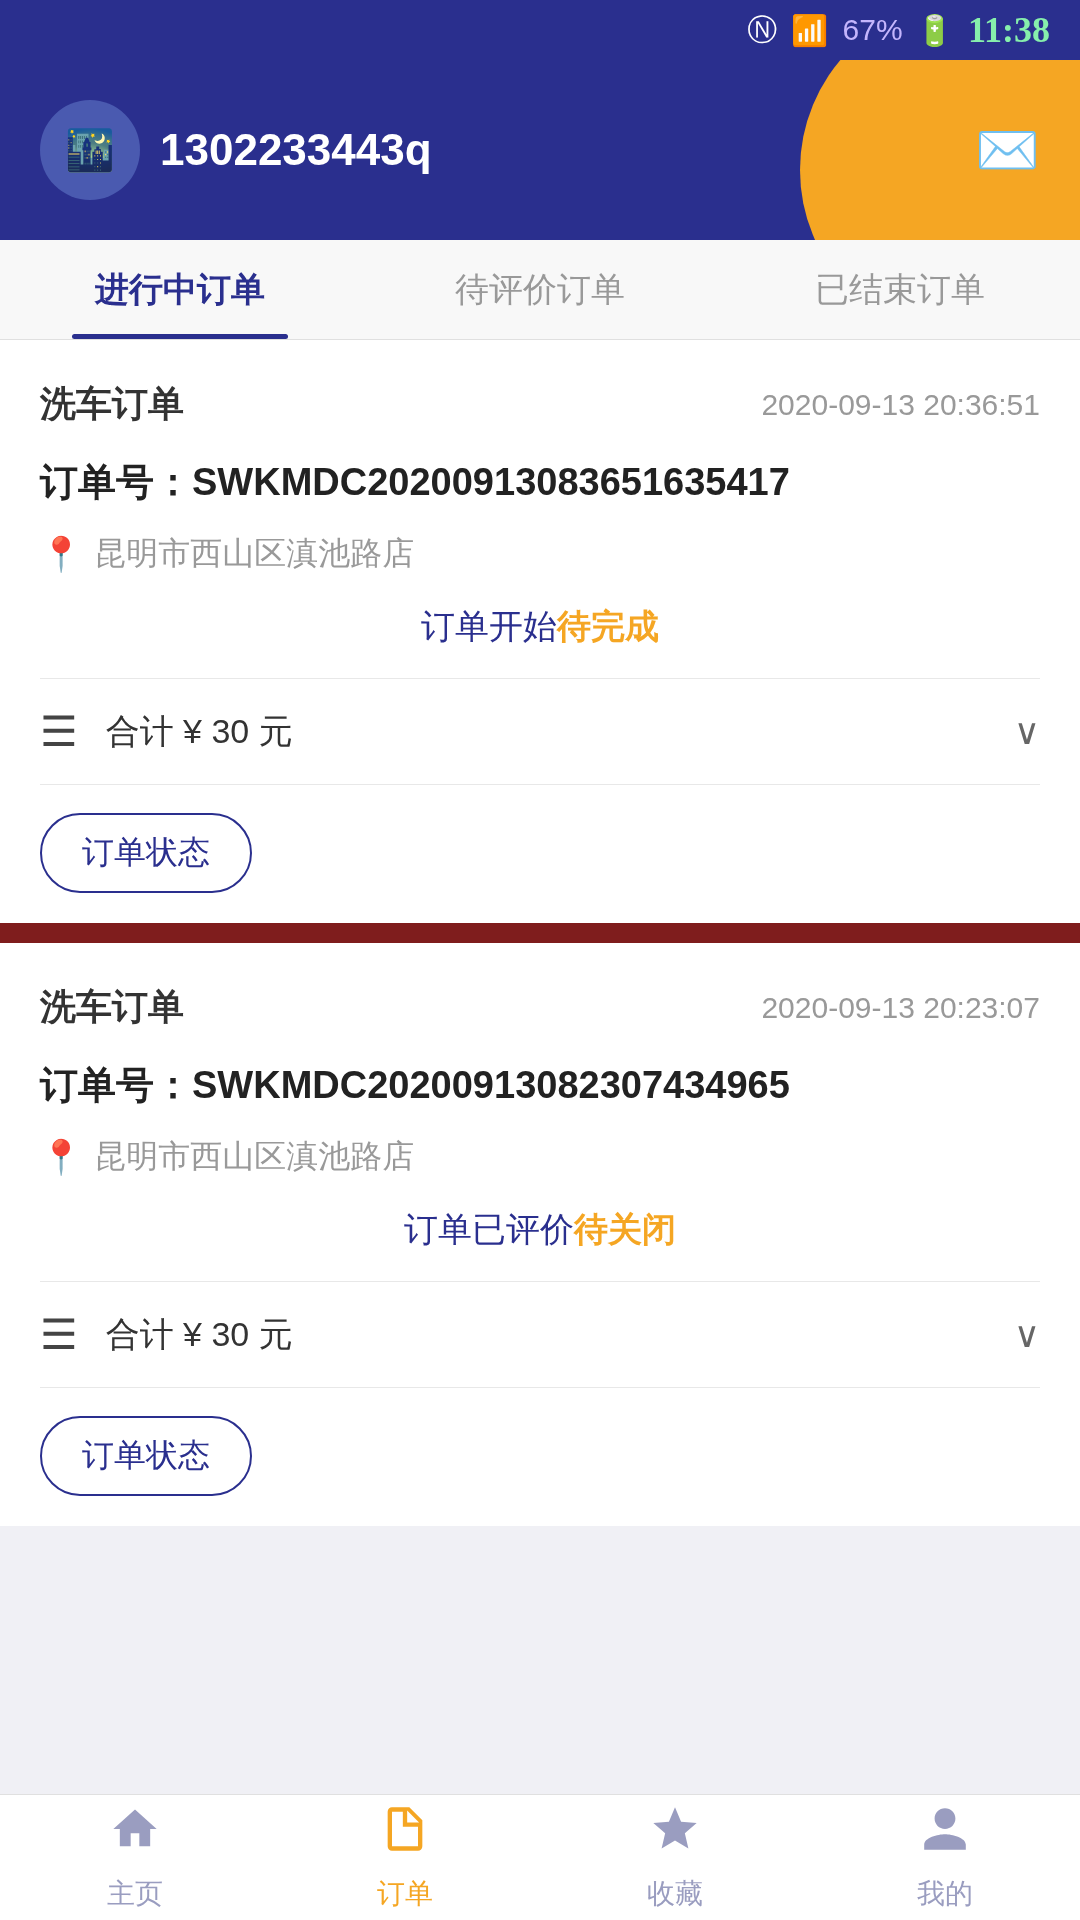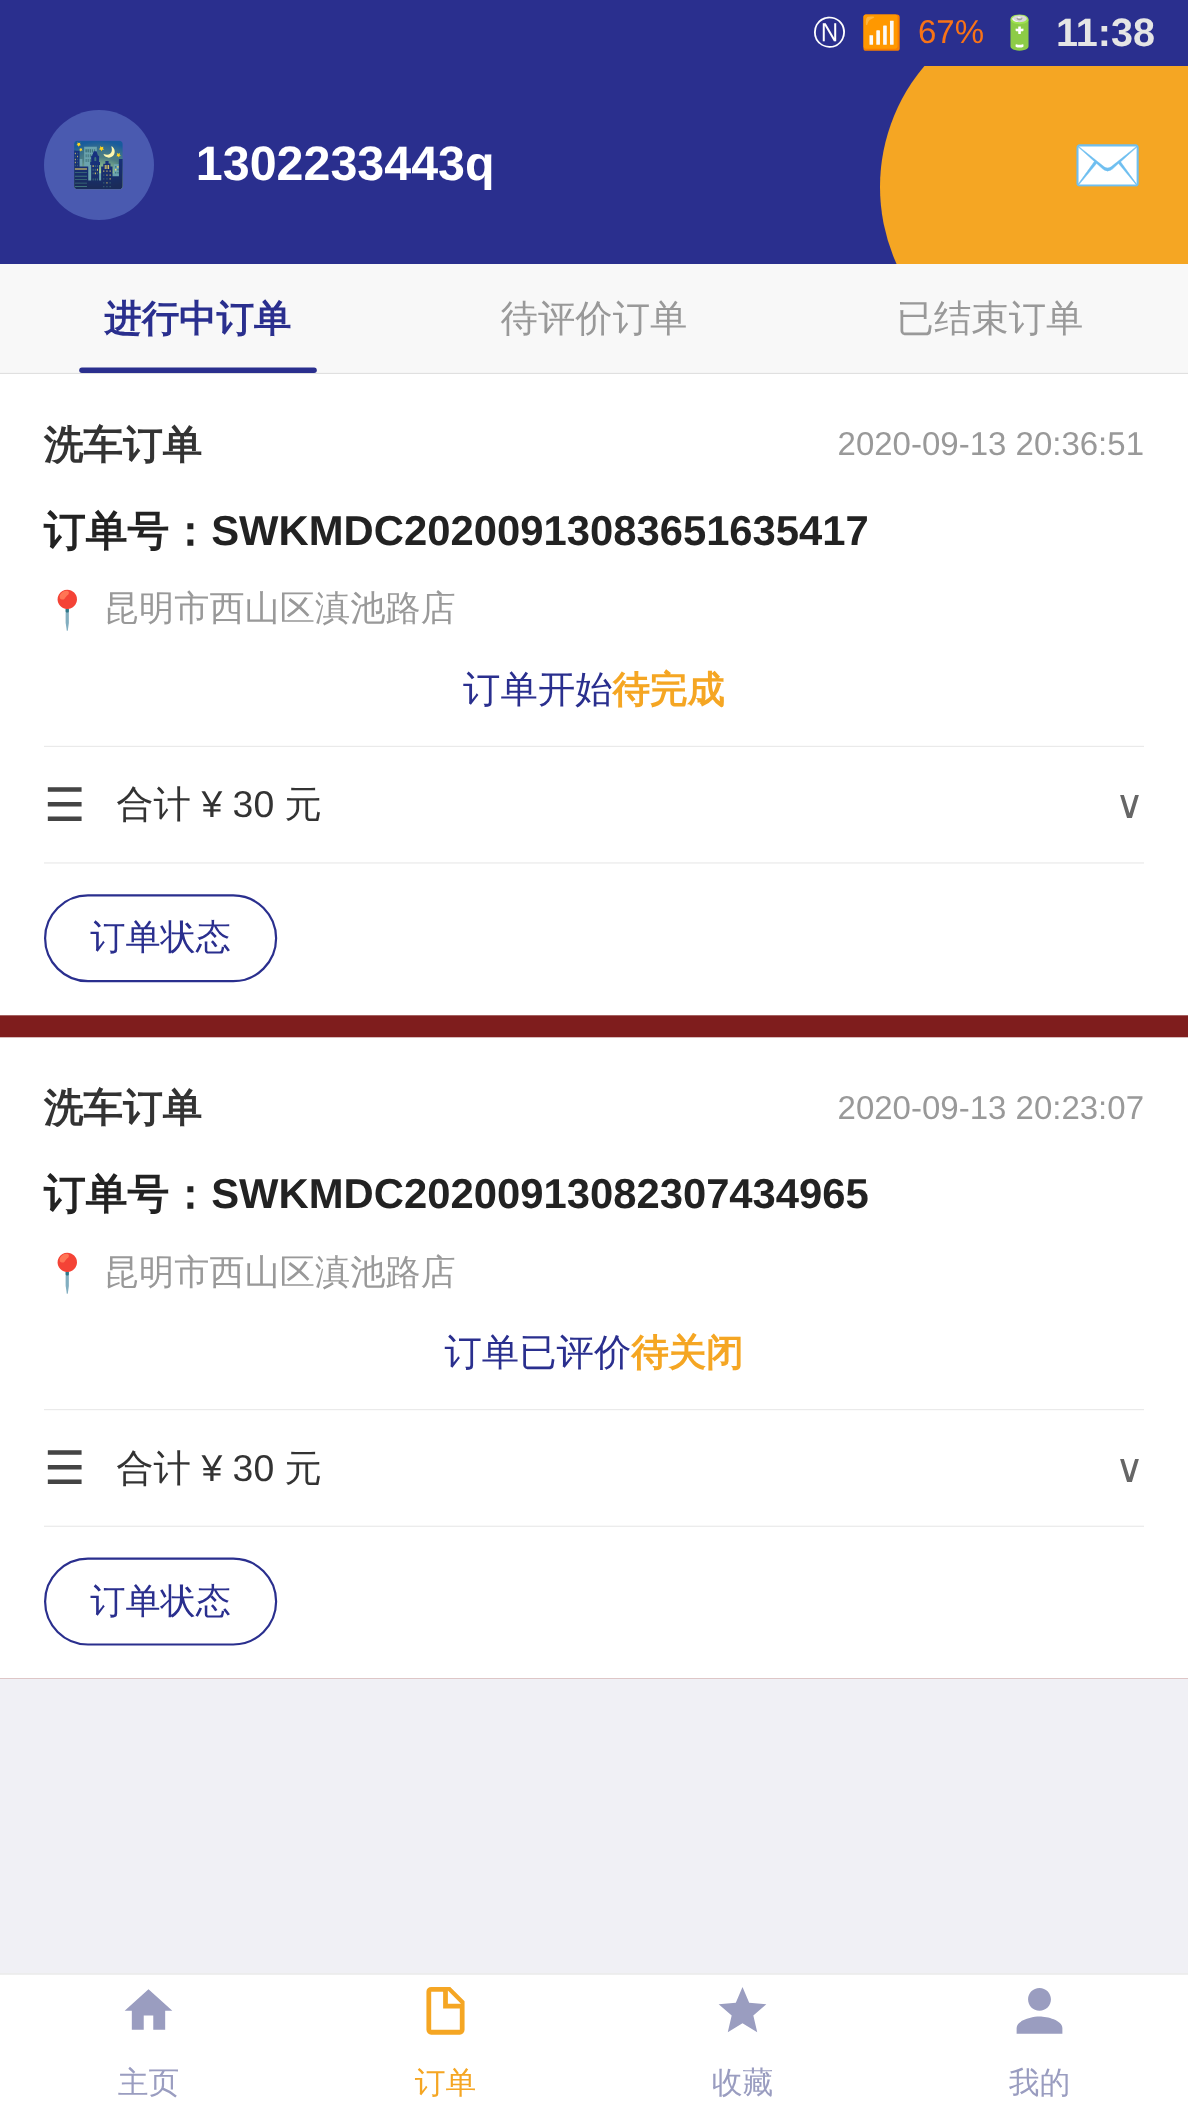--- a/index.html
+++ b/index.html
@@ -22,26 +22,27 @@
       justify-content: flex-end;
       padding: 0 30px;
       gap: 18px;
     }
     .status-bar .icons {
       display: flex;
       align-items: center;
       gap: 14px;
     }
     .status-bar .time {
-      color: #e5e5e5;
+      color: #86efac;
       font-size: 36px;
       font-weight: 600;
+      font-family: Liberation Serif, serif;
     }
     .status-bar .battery-text {
-      color: #f97316;
+      color: #c4b5fd;
       font-size: 30px;
     }
     .status-icon {
       color: white;
       font-size: 30px;
     }
 
     
     .header {
       width: 100%;
@@ -72,21 +73,21 @@
       align-items: center;
       justify-content: center;
       font-size: 40px;
       color: #fff;
       flex-shrink: 0;
     }
     .header-username {
       color: white;
       font-size: 44px;
       font-weight: bold;
-      margin-left: 38px;
+      margin-left: 20px;
       flex: 1;
       position: relative;
       z-index: 2;
     }
     .header-mail {
       position: relative;
       z-index: 2;
       color: white;
       font-size: 52px;
     }

